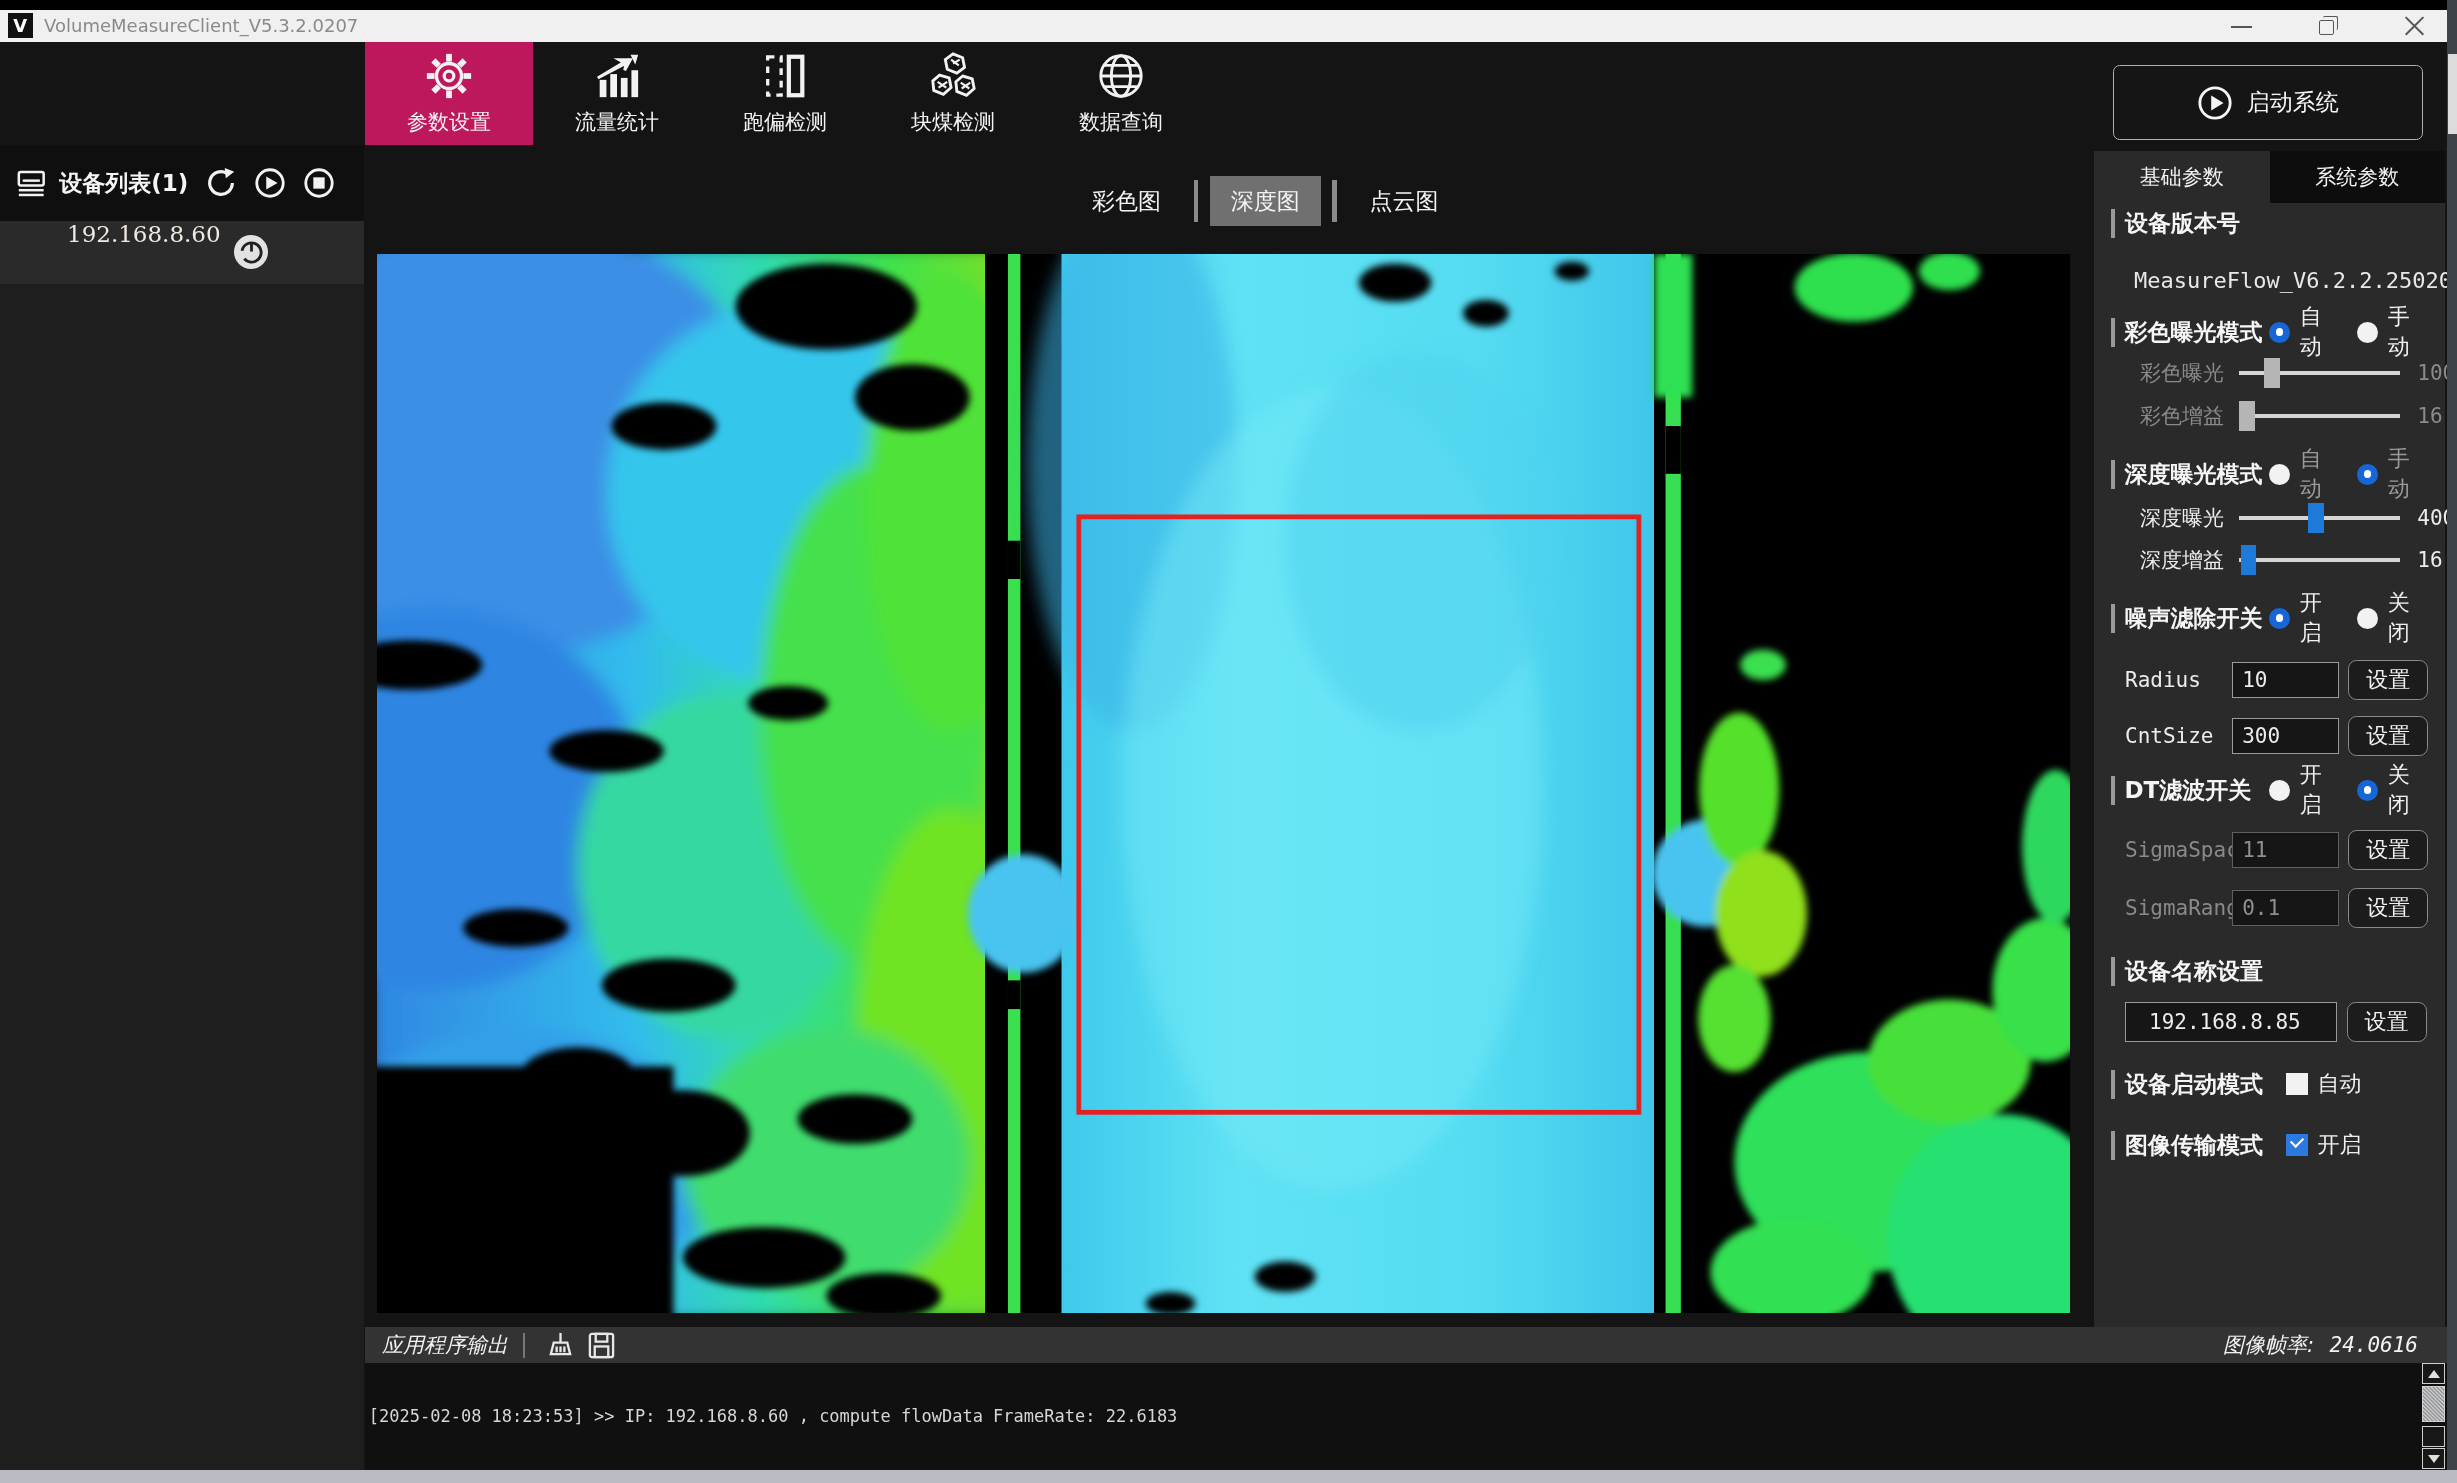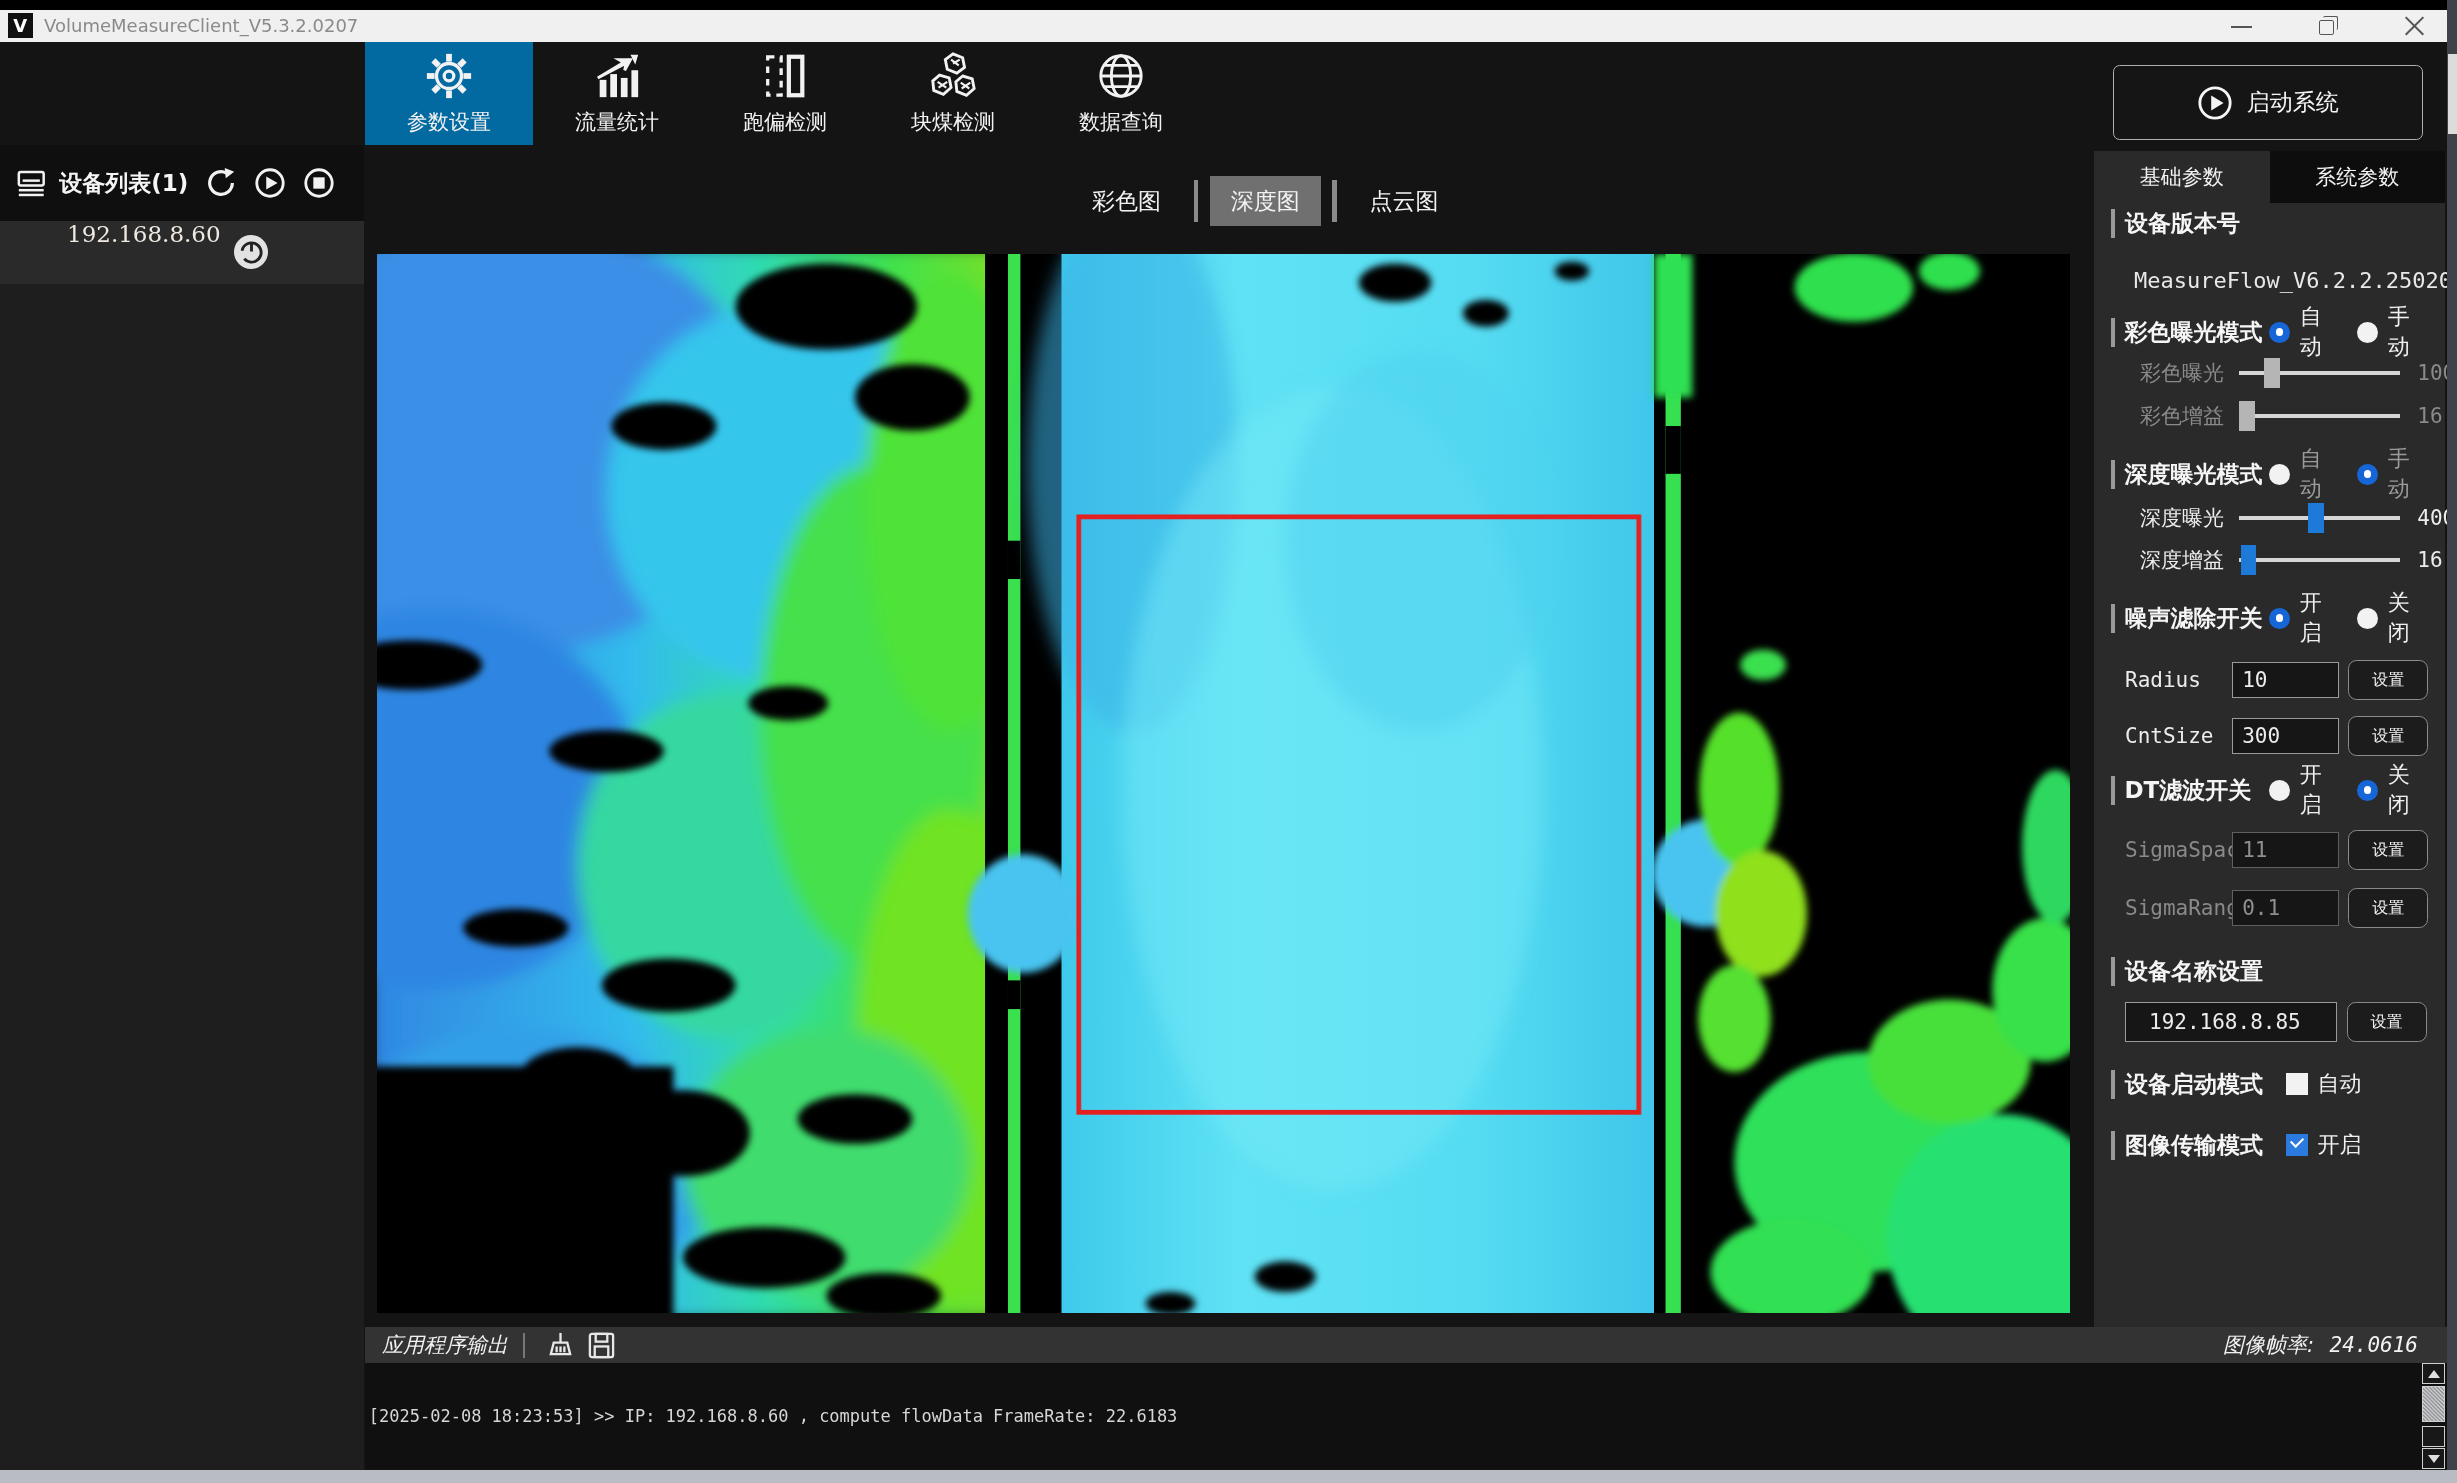--- a/index.html
+++ b/index.html
@@ -15,21 +15,21 @@
   .win-btn { width:38px; height:29px; position:relative; cursor:default; }
   .ic-min { position:absolute; left:7.6px; top:14.3px; width:21px; height:1.9px; background:#555; }
   .ic-rest1 { position:absolute; left:9.6px; top:8.6px; width:15.3px; height:15.3px; border:1.9px solid #555; border-radius:1.9px; }
   .ic-rest2 { position:absolute; left:14.3px; top:4.8px; width:14.3px; height:13.4px; border:1.9px solid #555; border-bottom:none; border-left:none; border-radius:1.9px; }
   .ic-x1,.ic-x2 { position:absolute; left:6.7px; top:13.4px; width:25px; height:1.9px; background:#555; }
   .ic-x1 { transform:rotate(45deg); } .ic-x2 { transform:rotate(-45deg); }
 
   
   .toolbar { position:absolute; left:365px; top:42px; height:103px; display:flex; }
   .tool-tab { width:168px; height:103px; display:flex; flex-direction:column; align-items:center; justify-content:center; gap:7.6px; color:#f2f2f2; font-size:21px; }
-  .tool-tab.sel { background:#0369a1; }
+  .tool-tab.sel { background:#be185d; }
   .tool-tab svg { display:block; }
   .start-btn { position:absolute; left:2113px; top:65px; width:310px; height:75px; border:1px solid #b0b0b0; border-radius:6.7px; background:#151515; color:#f5f5f5; font-size:23px; display:flex; align-items:center; justify-content:center; gap:13.4px; }
 
   
   .sidebar { position:absolute; left:0; top:145px; width:364px; height:1325px; background:#1e1e1e;padding-left:32px; }
   .side-head { position:absolute; left:0; top:0; width:364px; height:76px; background:#0f0f0f; display:flex; align-items:center; }
   .side-title { color:#f5f5f5; font-size:23px; font-weight:bold; margin-left:11.5px; }
   .side-ic { margin-left:15.3px; }
   .device-row { position:absolute; left:0; top:76px; width:364px; height:63px; background:#2a2a2a; display:flex; align-items:flex-start; }
   .device-ip { color:#f0e9e2; font-size:23px; font-family:"DejaVu Serif", serif; margin-left:67px; }
@@ -62,21 +62,21 @@
   .prow { position:absolute; display:flex; align-items:center; }
   .slider-label { width:105px; text-align:right; font-size:21px; margin-left:25px; }
   .lab-dim { color:#8a8a8a; } .lab-lit { color:#ececec; }
   .track { position:relative; width:161px; height:4.8px; background:#d6d6d6; margin-left:15.3px; flex:none; }
   .handle { position:absolute; top:-12.4px; width:15.3px; height:30px; }
   .h-gray { background:#b5b5b5; } .h-blue { background:#1d7ad8; }
   .slider-val { margin-left:17px; font-size:21px; font-family:"DejaVu Sans Mono", monospace; }
   .mono-label { width:99px; font-size:21px; font-family:"DejaVu Sans Mono", monospace; margin-left:31px; }
   .pinput { width:107px; height:36px; background:#161616; border:1px solid #9a9a9a; color:#ececec; font-size:21px; font-family:"DejaVu Sans Mono", monospace; padding-left:9.6px; margin-left:7.6px; }
   .pinput.dim { color:#8f8f8f; border-color:#5f5f5f; }
-  .set-btn { width:80px; height:40px; margin-left:9.6px; background:#1c1c1c; border:1px solid #8a8a8a; border-radius:8.6px; color:#f2f2f2; font-size:16px; display:flex; align-items:center; justify-content:center; }
+  .set-btn { width:80px; height:40px; margin-left:9.6px; background:#1c1c1c; border:1px solid #8a8a8a; border-radius:8.6px; color:#f2f2f2; font-size:22px; display:flex; align-items:center; justify-content:center; }
   .name-input { width:212px; height:40px; background:#161616; border:1px solid #9a9a9a; color:#ececec; font-size:21px; font-family:"DejaVu Sans Mono", monospace; padding-left:23px; margin-left:31px; }
   .checkbox { width:22px; height:22px; background:#f2f2f2; flex:none; position:relative; }
   .checkbox.on { background:#2a7ae0; }
   .checkbox.on::after { content:""; position:absolute; left:4.8px; top:2.9px; width:9.6px; height:5.7px; border-left:2.9px solid #fff; border-bottom:2.9px solid #fff; transform:rotate(-45deg); }
 
   
   .log-panel { position:absolute; left:365px; top:1327px; width:2082px; height:142px; background:#101010; }
   .log-head { position:absolute; left:0; top:0; width:2082px; height:36px; background:#333; display:flex; align-items:center;font-style:italic; }
   .log-title { color:#f2f2f2; font-size:21px; margin-left:17px; }
   .log-sep { width:1.9px; height:25px; background:#777; margin:0 15.3px; }

